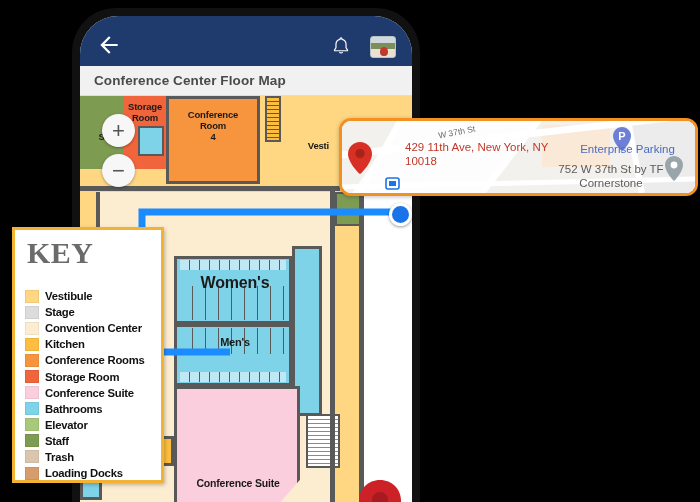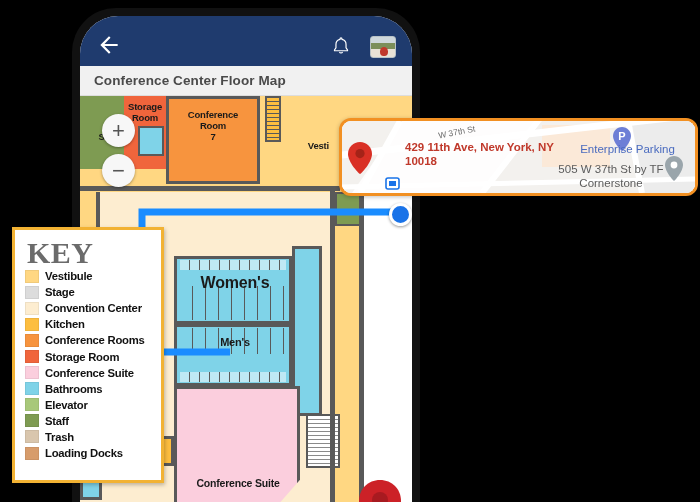--- a/index.html
+++ b/index.html
@@ -63,36 +63,36 @@
   #destination-pin{position:absolute;left:271px;top:382px;z-index:26;}
 
   
   #address-callout{
     position:absolute;left:339px;top:118px;width:353px;height:72px;
     background:#f2f2f2;border:3px solid #F29022;border-radius:12px;
     overflow:hidden;z-index:60;box-shadow:0 1px 4px rgba(0,0,0,.25);
   }
   #mini-map{position:absolute;inset:0;background:#f5f3f0;}
   #address-text{position:absolute;left:31px;top:20px;width:150px;
-    font-size:11.5px;color:#c0392b;line-height:1.18;font-weight:700;padding-left:32px;}
+    font-size:11.5px;color:#c0392b;line-height:1.18;font-weight:400;padding-left:32px;}
   #parking-label{position:absolute;left:218px;top:22px;width:135px;text-align:center;
     font-size:11.5px;color:#4a6bbf;line-height:1.2;}
   #parking-address{position:absolute;left:205px;top:42px;width:128px;text-align:center;
     font-size:11.5px;color:#5b5b5b;line-height:1.2;}
   #street-label{position:absolute;left:96px;top:6px;font-size:8.5px;color:#6b6b6b;
     transform:rotate(-11deg);}
 
   
   #key-legend{
     position:absolute;left:12px;top:227px;width:152px;height:256px;
     background:#fff;border:3px solid #F2B233;box-sizing:border-box;z-index:80;
     box-shadow:1px 2px 4px rgba(0,0,0,.25);padding:7px 0 0 10px;
   }
   #key-title{font-family:"Liberation Serif",serif;font-size:30px;font-weight:bold;
-    color:#6b6b6b;line-height:1;letter-spacing:.5px;margin:1px 0 0 2px;}
+    color:#6b6b6b;line-height:1;letter-spacing:.5px;margin:1px 0 20px 2px;}
   .key-row{display:flex;align-items:center;height:16.1px;}
   .key-sw{width:14px;height:13px;margin-right:6px;flex:none;border:1px solid rgba(0,0,0,.06);box-sizing:border-box;}
   .key-lb{font-size:11.3px;font-weight:bold;color:#111;letter-spacing:-.25px;white-space:nowrap;}
 </style>
 </head>
 <body>
 
 <div id="phone-device">
   <div id="phone-screen">
 
@@ -154,21 +154,21 @@
       <div class="wall" style="left:0;top:90px;width:260px;height:5px;"></div>
       <div class="wall" style="left:250px;top:90px;width:5px;height:334px;"></div>
       <div class="wall" style="left:279px;top:96px;width:5px;height:328px;"></div>
       <div class="wall" style="left:16px;top:96px;width:4px;height:244px;"></div>
 
       <div class="lbl" style="left:4px;top:36px;width:38px;">St</div>
       <div class="lbl" style="left:41px;top:6px;width:48px;">Storage
 Room</div>
       <div class="lbl" style="left:90px;top:14px;width:86px;">Conference
 Room
-7</div>
+4</div>
       <div class="lbl" style="left:209px;top:45px;width:40px;text-align:right;">Vesti</div>
       <div class="lbl" style="left:120px;top:178px;width:70px;font-size:16px;">Women's</div>
       <div class="lbl" style="left:124px;top:240px;width:62px;font-size:11px;">Men's</div>
       <div class="lbl" style="left:33px;top:348px;width:60px;font-size:10.5px;">Kitchen</div>
       <div class="lbl" style="left:98px;top:381px;width:120px;font-size:10.5px;">Conference Suite</div>
 
       <svg id="route-path" viewBox="0 0 332 424">
         <polyline points="324,116 62,116 62,256 150,256" fill="none" stroke="#1A8CFF" stroke-width="7"></polyline>
       </svg>
 
@@ -217,21 +217,21 @@
   <svg style="position:absolute;left:270px;top:5px;" width="20" height="26" viewBox="0 0 20 26">
     <path d="M10 1C5 1 1 5 1 10c0 6 7.5 14 9 15.2C11.5 24 19 16 19 10c0-5-4-9-9-9z" fill="#6D7FD6"></path>
     <text x="10" y="14" font-size="11" font-weight="bold" fill="#fff" text-anchor="middle" font-family="Liberation Sans, sans-serif">P</text>
   </svg>
   <div id="parking-label">Enterprise Parking</div>
 
   <svg style="position:absolute;left:322px;top:34px;" width="20" height="27" viewBox="0 0 20 27">
     <path d="M10 1C5 1 1 5 1 10c0 6 7.5 15 9 16 1.5-1 9-10 9-16 0-5-4-9-9-9z" fill="#9AA5AB"></path>
     <circle cx="10" cy="10" r="3.4" fill="#fff"></circle>
   </svg>
-  <div id="parking-address">505 W 37th St by TF Cornerstone</div>
+  <div id="parking-address">752 W 37th St by TF Cornerstone</div>
 </div>
 
 <div id="key-legend">
   <div id="key-title">KEY</div>
   <div id="key-items">
       <div class="key-row">
         <div class="key-sw" style="background: rgb(255, 215, 130);"></div>
         <div class="key-lb">Vestibule</div>
       </div>
       <div class="key-row">

